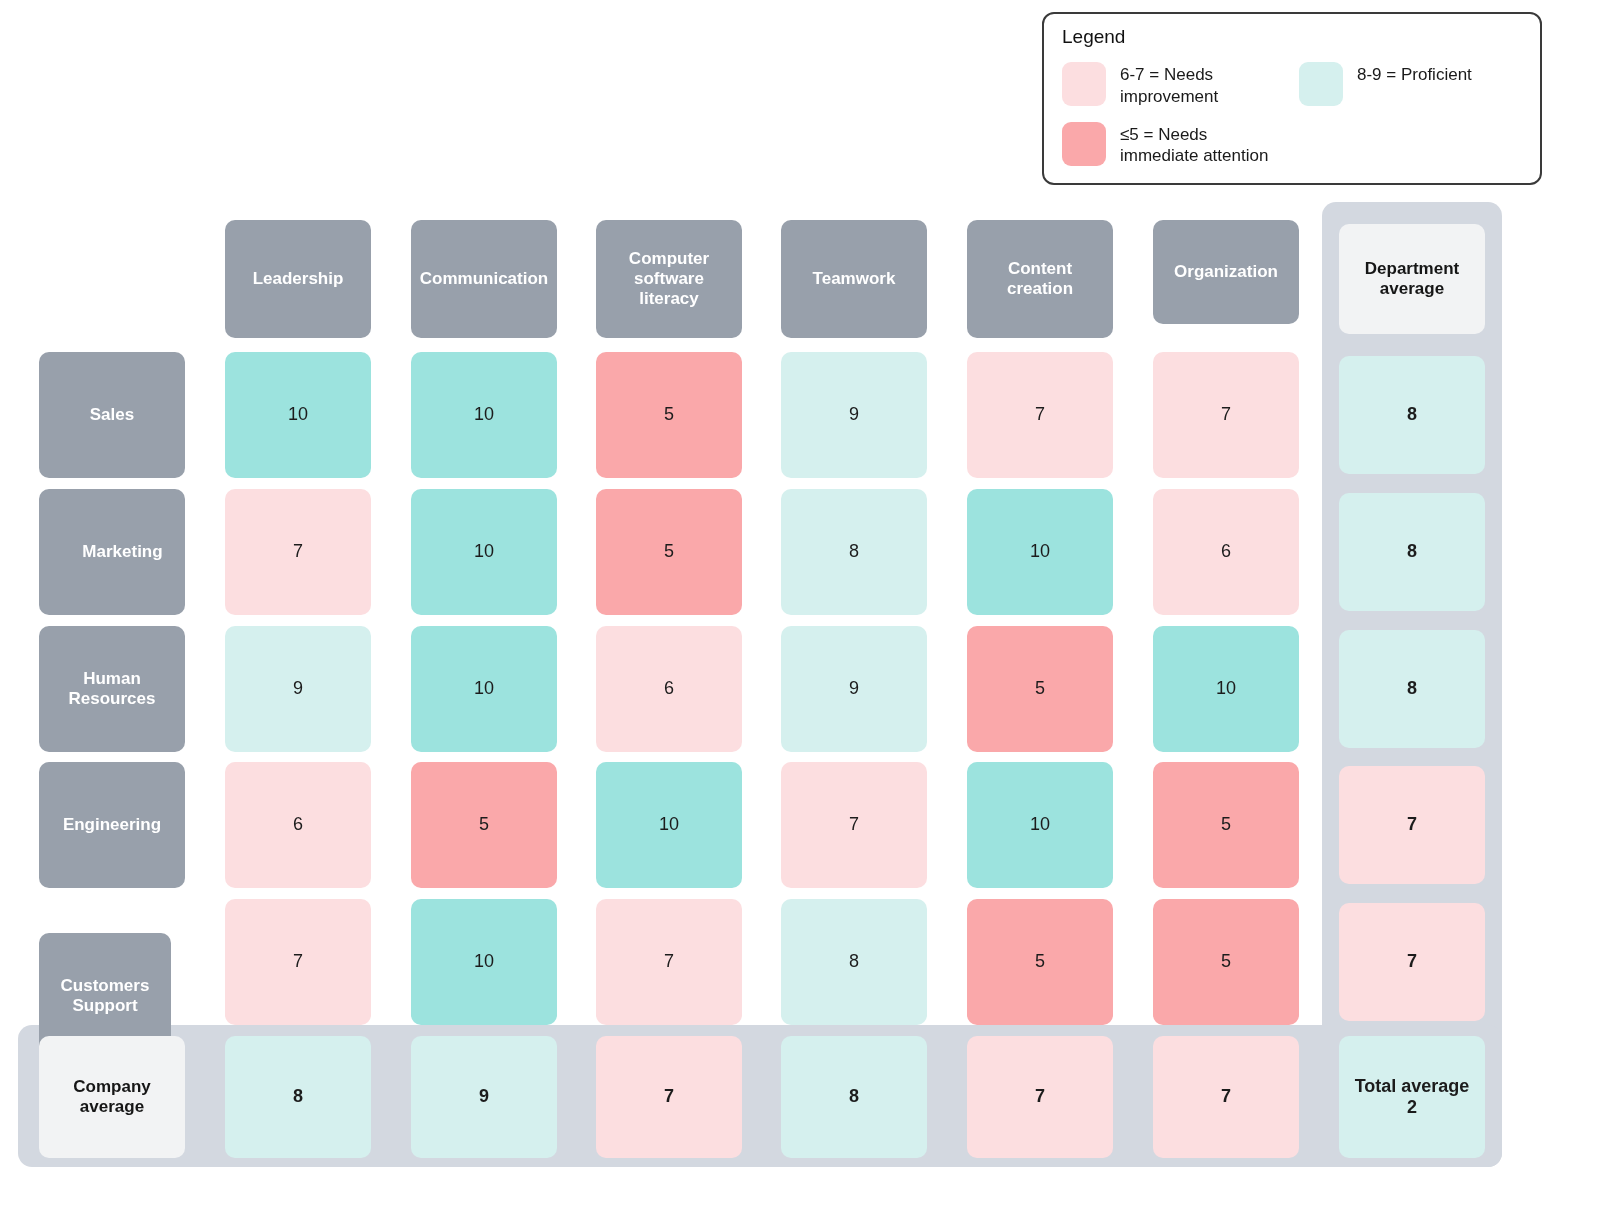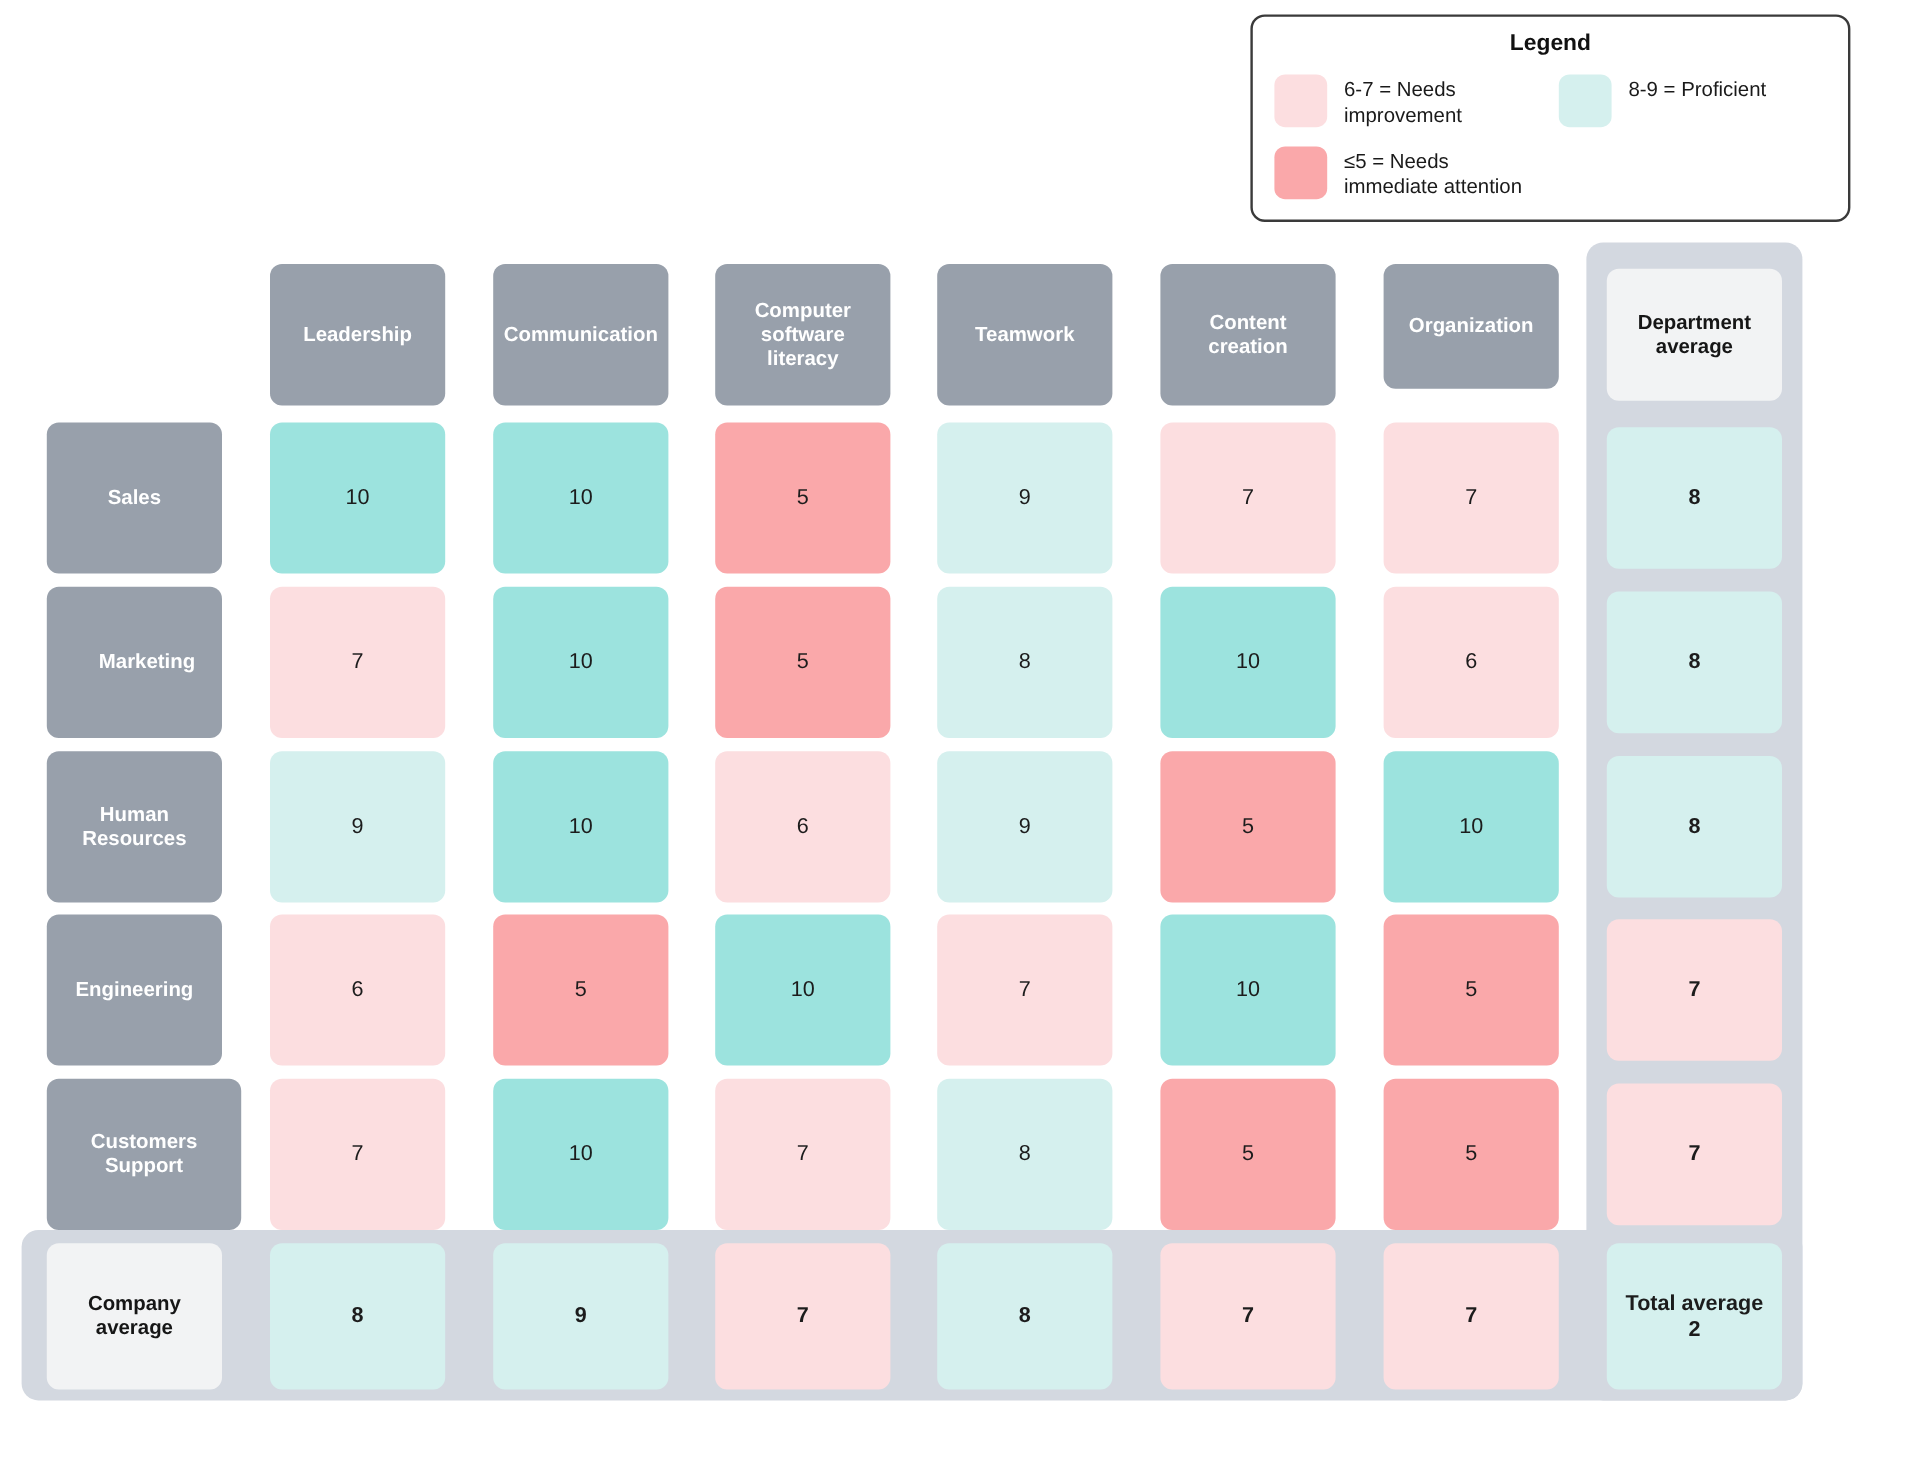--- a/index.html
+++ b/index.html
@@ -21,22 +21,21 @@
     left: 1042px;
     top: 12px;
     width: 500px;
     box-sizing: border-box;
     border: 2px solid #3a3a3a;
     border-radius: 12px;
     background: #ffffff;
     padding: 12px 18px 16px 18px;
   }
   #legend-title {
-    text-align: center;
-    font-weight: bold;
+    font-weight: normal;
     font-size: 19px;
     color: #111;
     margin-bottom: 14px;
   }
   .legend-grid {
     display: grid;
     grid-template-columns: 1fr 1fr;
     row-gap: 14px;
     column-gap: 14px;
   }
@@ -194,21 +193,21 @@
     <div class="cell val c-acc" style="left: 1153px; top: 626px; width: 146px; height: 126px; white-space: pre-line;">10</div>
     <div class="cell val bold c-pro" style="left: 1339px; top: 630px; width: 146px; height: 118px; white-space: pre-line;">8</div>
     <div class="cell rowhdr" style="left: 39px; top: 762px; width: 146px; height: 126px; white-space: pre-line;">Engineering</div>
     <div class="cell val c-imp" style="left: 225px; top: 762px; width: 146px; height: 126px; white-space: pre-line;">6</div>
     <div class="cell val c-att" style="left: 411px; top: 762px; width: 146px; height: 126px; white-space: pre-line;">5</div>
     <div class="cell val c-acc" style="left: 596px; top: 762px; width: 146px; height: 126px; white-space: pre-line;">10</div>
     <div class="cell val c-imp" style="left: 781px; top: 762px; width: 146px; height: 126px; white-space: pre-line;">7</div>
     <div class="cell val c-acc" style="left: 967px; top: 762px; width: 146px; height: 126px; white-space: pre-line;">10</div>
     <div class="cell val c-att" style="left: 1153px; top: 762px; width: 146px; height: 126px; white-space: pre-line;">5</div>
     <div class="cell val bold c-imp" style="left: 1339px; top: 766px; width: 146px; height: 118px; white-space: pre-line;">7</div>
-    <div class="cell rowhdr" style="left: 39px; top: 899px; width: 162px; height: 126px; white-space: pre-line;">Customers
+    <div class="cell rowhdr" style="left: 39px; top: 933px; width: 132px; height: 126px; white-space: pre-line;">Customers
 Support</div>
     <div class="cell val c-imp" style="left: 225px; top: 899px; width: 146px; height: 126px; white-space: pre-line;">7</div>
     <div class="cell val c-acc" style="left: 411px; top: 899px; width: 146px; height: 126px; white-space: pre-line;">10</div>
     <div class="cell val c-imp" style="left: 596px; top: 899px; width: 146px; height: 126px; white-space: pre-line;">7</div>
     <div class="cell val c-pro" style="left: 781px; top: 899px; width: 146px; height: 126px; white-space: pre-line;">8</div>
     <div class="cell val c-att" style="left: 967px; top: 899px; width: 146px; height: 126px; white-space: pre-line;">5</div>
     <div class="cell val c-att" style="left: 1153px; top: 899px; width: 146px; height: 126px; white-space: pre-line;">5</div>
     <div class="cell val bold c-imp" style="left: 1339px; top: 903px; width: 146px; height: 118px; white-space: pre-line;">7</div>
     <div class="cell avg-hdr" style="left: 39px; top: 1036px; width: 146px; height: 122px; white-space: pre-line;">Company
 average</div>

